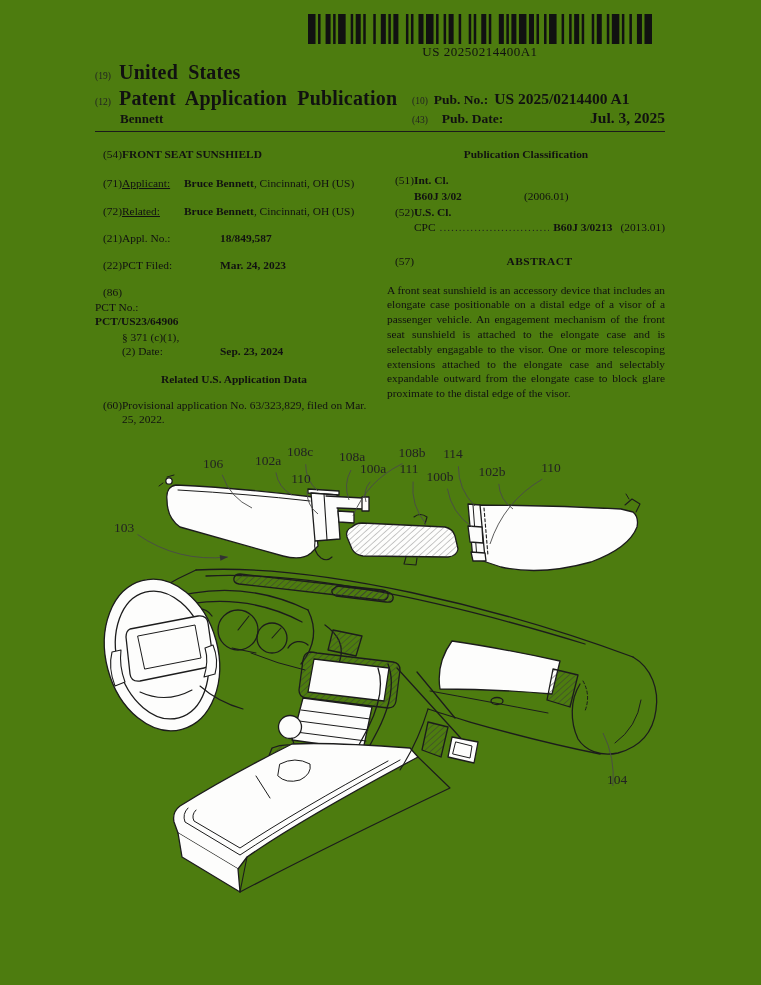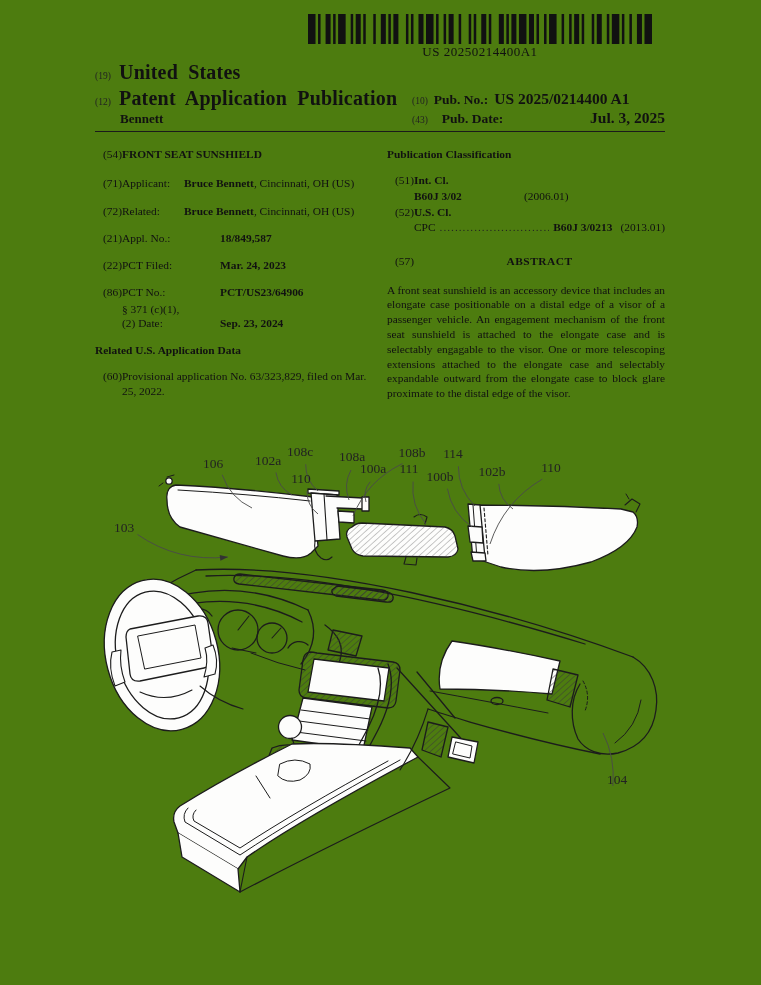--- a/index.html
+++ b/index.html
@@ -25,25 +25,25 @@
   .pub-label{font-size:13.5px;font-weight:bold;margin-left:6px;white-space:nowrap;}
   .pub-value{font-size:15.5px;font-weight:bold;margin-left:6px;white-space:nowrap;}
   .pub-value.right{margin-left:auto;}
   .head-rule{left:95px;top:131px;width:570px;height:0;border-top:1.6px solid #1a1a1a;}
   
   .cols{left:95px;top:147px;width:570px;display:flex;font-size:11.4px;line-height:1.25;}
   .col{width:278px;}
   .col.left{margin-right:14px;}
   .row{display:flex;margin-bottom:13px;}
   .rnum{width:27px;flex:none;text-align:right;}
-  .rlabel-s{width:62px;flex:none;}
+  .rlabel-s{width:62px;flex:none;text-decoration:underline;}
   .rlabel-l{width:98px;flex:none;}
   .b{font-weight:bold;}
   .bi{font-weight:bold;}
-  .center-head{text-align:left;font-weight:bold;margin:6px 0 12px 0;}
+  .center-head{text-align:center;font-weight:bold;margin:6px 0 12px 0;}
   .title-row{margin-bottom:15px;}
   .cpc-line{display:flex;align-items:baseline;}
   .cpc-dots{flex:1;overflow:hidden;white-space:nowrap;margin:0 4px;letter-spacing:1px;color:#222;}
   .abstract-headrow{display:flex;margin:20px 0 14px 0;}
   .abstract-head{flex:1;text-align:center;font-weight:bold;letter-spacing:.5px;}
   .abstract-text{text-align:justify;line-height:1.3;}
   .cls-indent{padding-left:27px;display:flex;margin-bottom:2px;}
   .cls-code{width:110px;flex:none;}
   
   .fig{left:0;top:0;width:761px;height:985px;pointer-events:none;}
@@ -143,21 +143,21 @@
       <div class="row">
         <span class="rnum">(21)</span>
         <span class="rlabel-l">Appl. No.:</span>
         <span class="b">18/849,587</span>
       </div>
       <div class="row">
         <span class="rnum">(22)</span>
         <span class="rlabel-l">PCT Filed:</span>
         <span class="b">Mar. 24, 2023</span>
       </div>
-      <div class="row" style="margin-bottom:2px;">
+      <div class="row" style="margin-bottom:2px;flex-direction:column;">
         <span class="rnum">(86)</span>
         <span class="rlabel-l">PCT No.:</span>
         <span class="b">PCT/US23/64906</span>
       </div>
       <div class="row" style="margin-bottom:0;">
         <span class="rnum"></span>
         <span>§ 371 (c)(1),</span>
       </div>
       <div class="row">
         <span class="rnum"></span>

